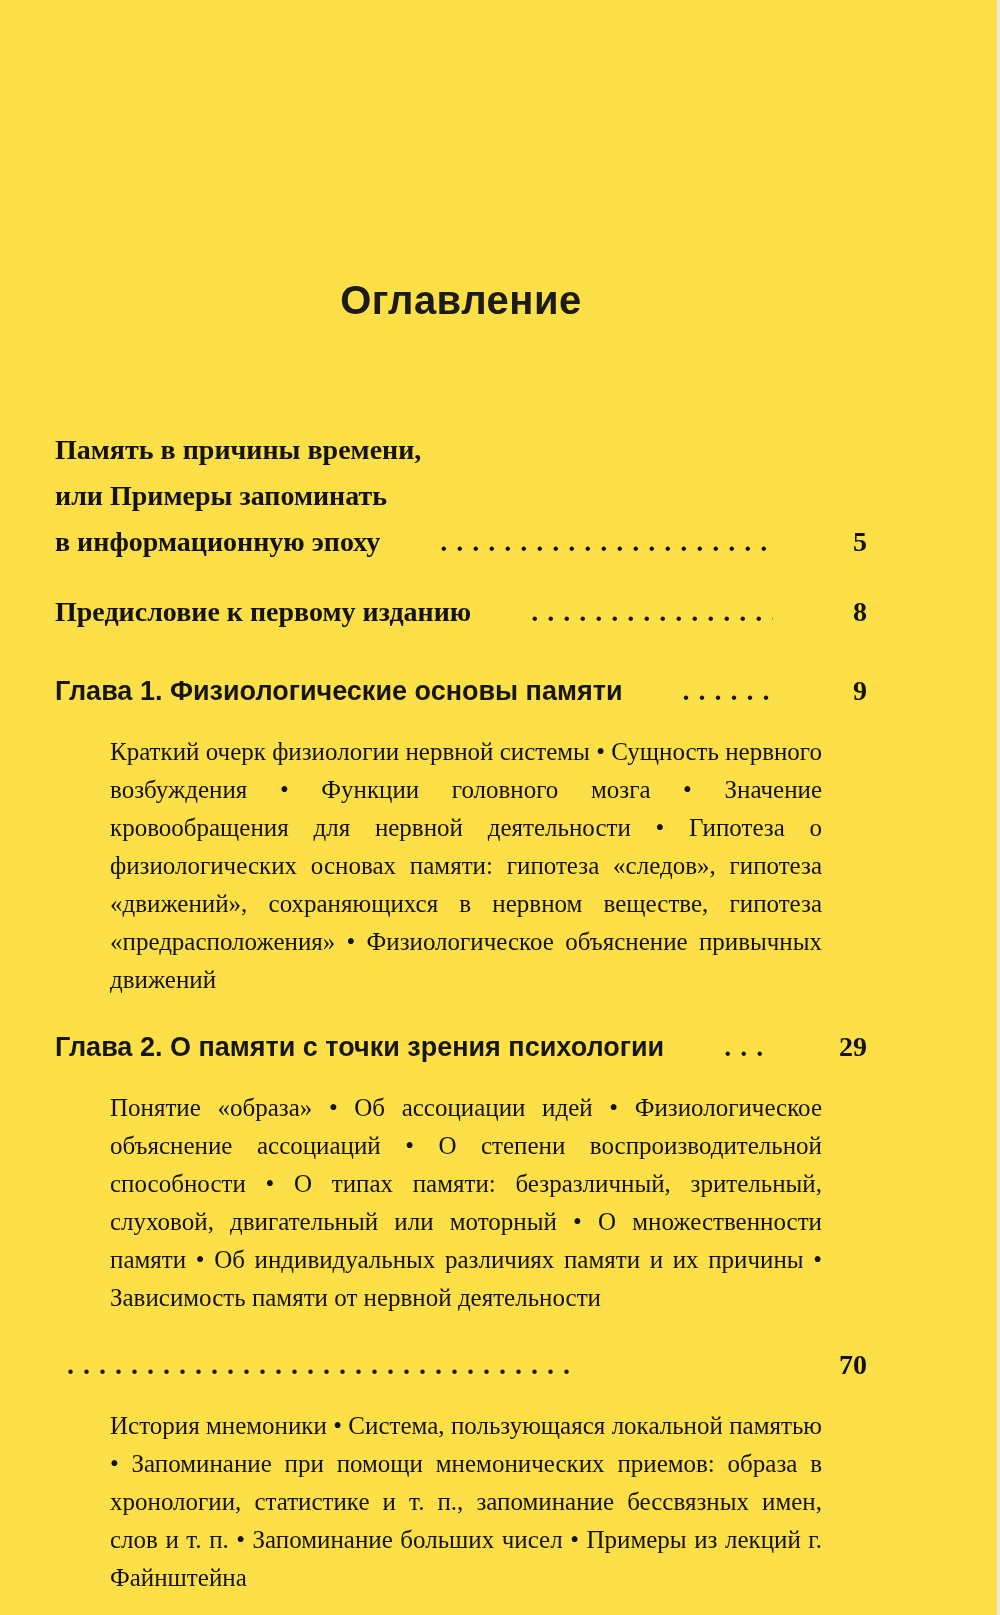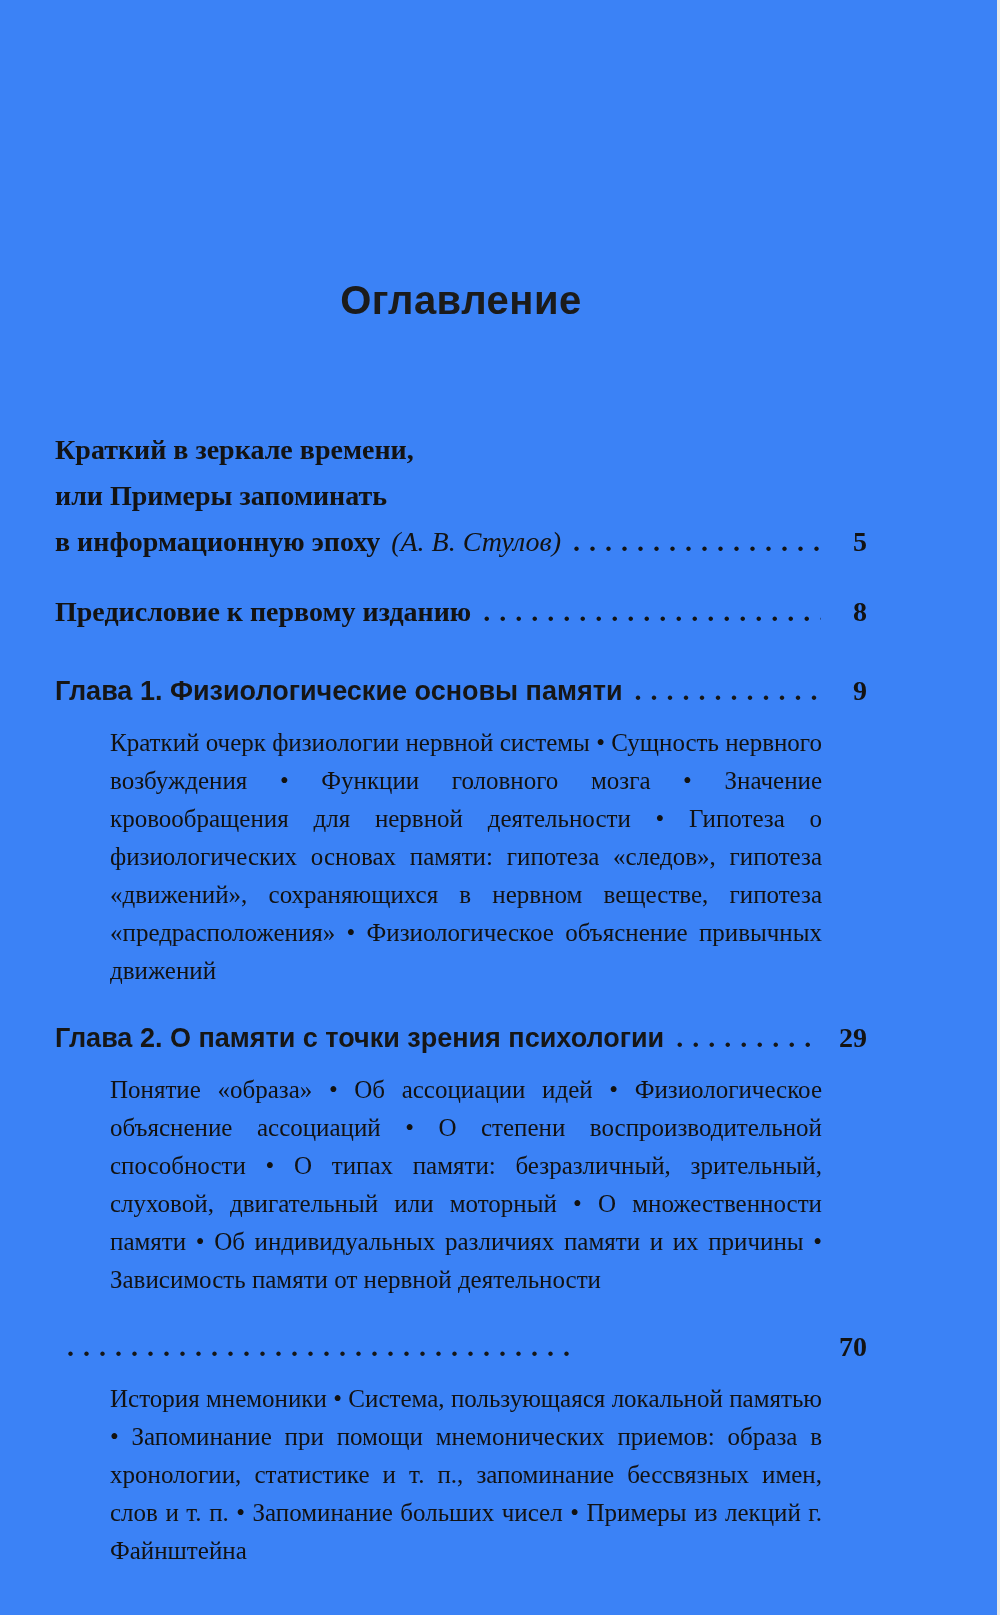--- a/index.html
+++ b/index.html
@@ -7,21 +7,21 @@
   body {
     width: 1000px;
     height: 1615px;
     font-family: "Liberation Serif", serif;
     color: #151515;
     overflow: hidden;
   }
   .page {
     width: 1000px;
     height: 1615px;
-    background: #3b82f6;
+    background: #fde047;
     padding: 278px 130px 0 55px;
     position: relative;
     border-right: 3px solid #e9e9e7;
   }
   .title {
     font-family: "Liberation Sans", sans-serif;
     font-weight: 700;
     font-size: 40px;
     letter-spacing: 0.5px;
     text-align: center;
@@ -34,20 +34,21 @@
     line-height: 46px;
     color: #131313;
   }
   .entry.front { margin-bottom: 24px; }
   .entry.front.single { margin-bottom: 36px; }
   .bold-line { white-space: nowrap; }
   .lead-line {
     display: flex;
     align-items: baseline;
     width: 100%;
+    gap: 48px;
   }
   .lead-text {
     flex: 0 0 auto;
     white-space: nowrap;
   }
   .italic-author {
     flex: 0 0 auto;
     font-style: italic;
     font-weight: 400;
     margin-left: 11px;
@@ -82,40 +83,39 @@
     font-size: 28px;
   }
   .desc {
     font-family: "Liberation Serif", serif;
     font-weight: 400;
     font-size: 25px;
     line-height: 38px;
     text-align: justify;
     hyphens: auto;
     color: #121212;
-    margin-top: 13px;
+    margin-top: 22px;
     padding-left: 55px;
     padding-right: 45px;
   }
 </style>
 </head>
 <body>
 
 <div class="page">
 
   <h1 class="title">Оглавление</h1>
 
   <section class="toc">
 
     <div class="entry front">
-      <div class="bold-line">Краткий в зеркале времени,</div>
+      <div class="bold-line">Память в причины времени,</div>
       <div class="bold-line">или Примеры запоминать</div>
       <div class="lead-line">
         <span class="lead-text">в информационную эпоху</span>
-        <span class="italic-author">(А. В. Стулов)</span>
         <span class="leader">. . . . . . . . . . . . . . . . . . . . . . . . . . . . . . . .</span>
         <span class="pagenum">5</span>
       </div>
     </div>
 
     <div class="entry front single">
       <div class="lead-line">
         <span class="lead-text">Предисловие к первому изданию</span>
         <span class="leader">. . . . . . . . . . . . . . . . . . . . . . . . . . . . . . . .</span>
         <span class="pagenum">8</span>

